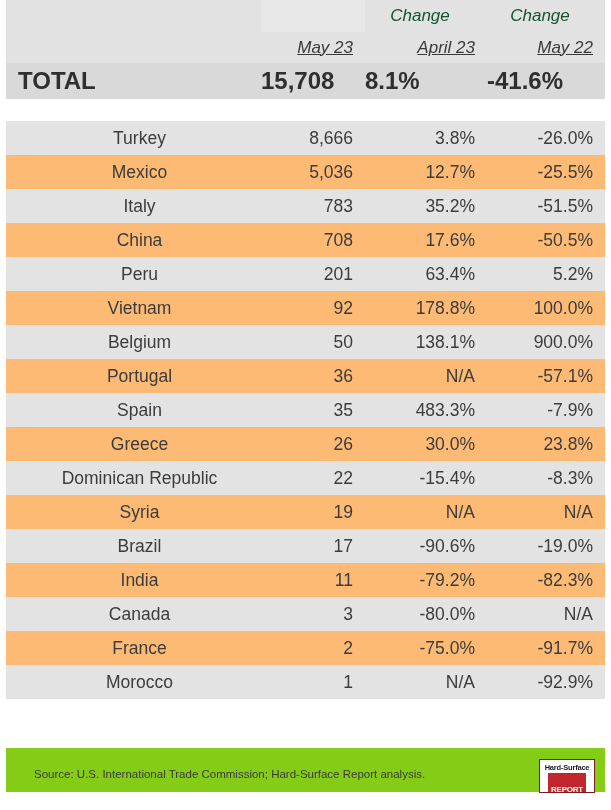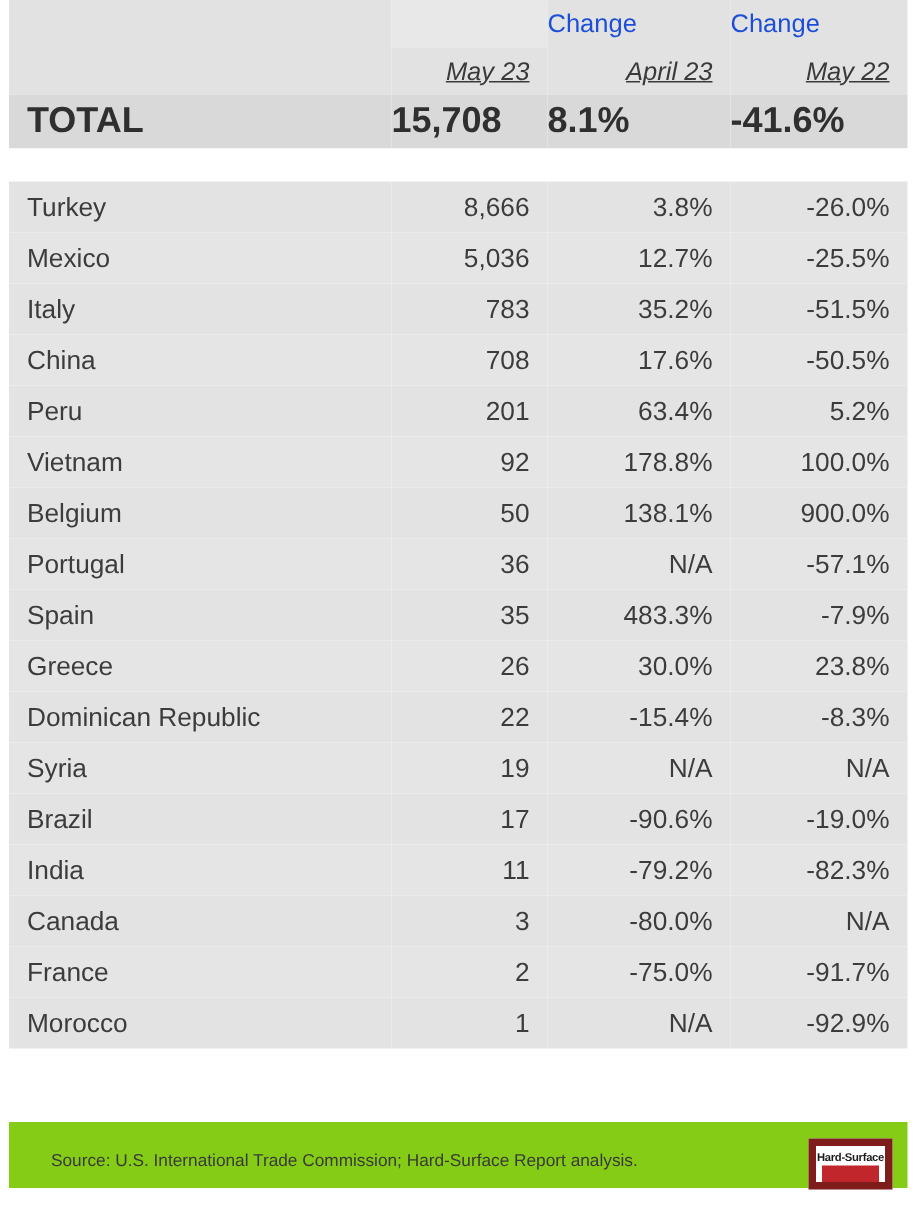--- a/index.html
+++ b/index.html
@@ -40,23 +40,24 @@
     font-weight: normal;
   }
 
   
   .hdr-blank-row td {
     height: 32px;
     background: #e2e2e2;
   }
   .hdr-blank-row td.lbl { background: #e2e2e2; }
   .hdr-chg {
+    font-style: italic;
     font-size: 17px;
-    color: #1d4ed8;
-    text-align: left;
+    color: #14532d;
+    text-align: center;
     padding-right: 12px;
     background: #e8e8e8;
   }
   .hdr-blank-row td.plain { background: #e8e8e8; }
 
   .hdr-date-row td {
     height: 31px;
     background: #e2e2e2;
   }
   .hdr-date {
@@ -91,28 +92,28 @@
     background: #ffffff;
   }
 
   tr.data-row td {
     height: 34px;
     font-size: 17.5px;
     color: #3c3c3c;
   }
   tr.data-row td.lbl {
     padding-left: 12px;
-    text-align: left;
+    text-align: center;
   }
   tr.data-row td.num {
     text-align: right;
     padding-right: 12px;
   }
   tr.row-a td { background: #e3e3e3; }
-  tr.row-b td { background: #e5e5e5; }
+  tr.row-b td { background: #fdba74; }
 
   .footer {
     position: absolute;
     left: 6px;
     top: 748px;
     width: 599px;
     height: 44px;
     background: #84cc16;
     box-sizing: border-box;
   }
@@ -123,21 +124,21 @@
     font-size: 11.5px;
     color: #3a3a3a;
   }
   .logo {
     position: absolute;
     right: 10px;
     top: 11px;
     width: 56px;
     height: 34px;
     background: #ffffff;
-    border: 5px solid #7f1d1d;
+    border: 1px solid #7f1d1d;
     box-sizing: border-box;
     text-align: center;
     overflow: hidden;
   }
   .logo .l1 {
     display: block;
     font-size: 7.5px;
     font-weight: bold;
     color: #1b1b1b;
     line-height: 9px;

